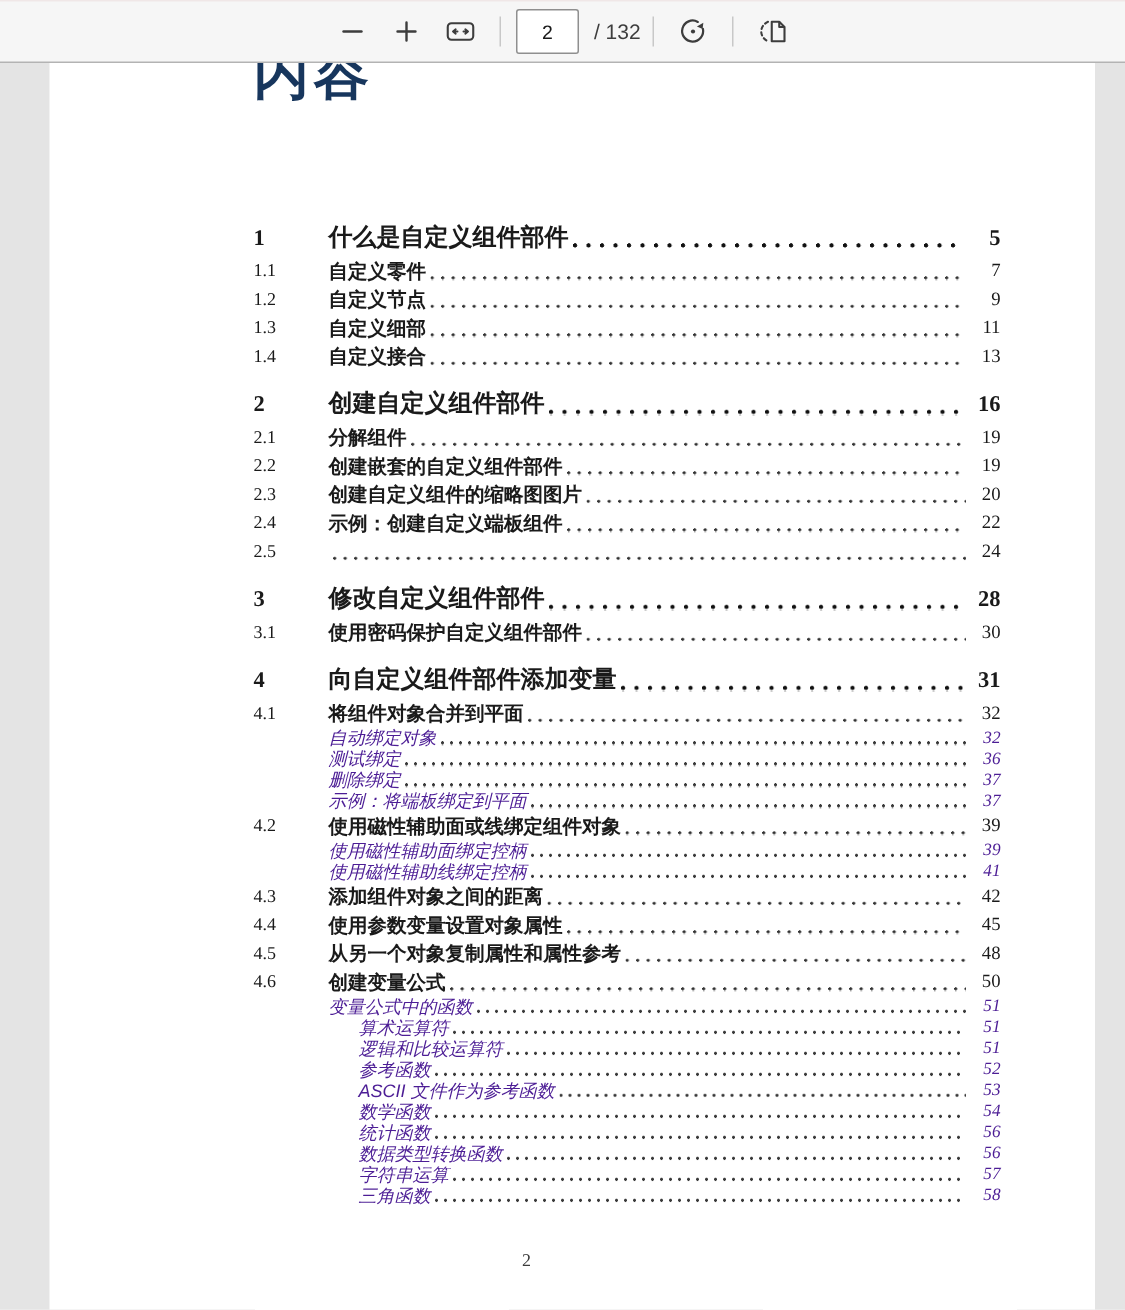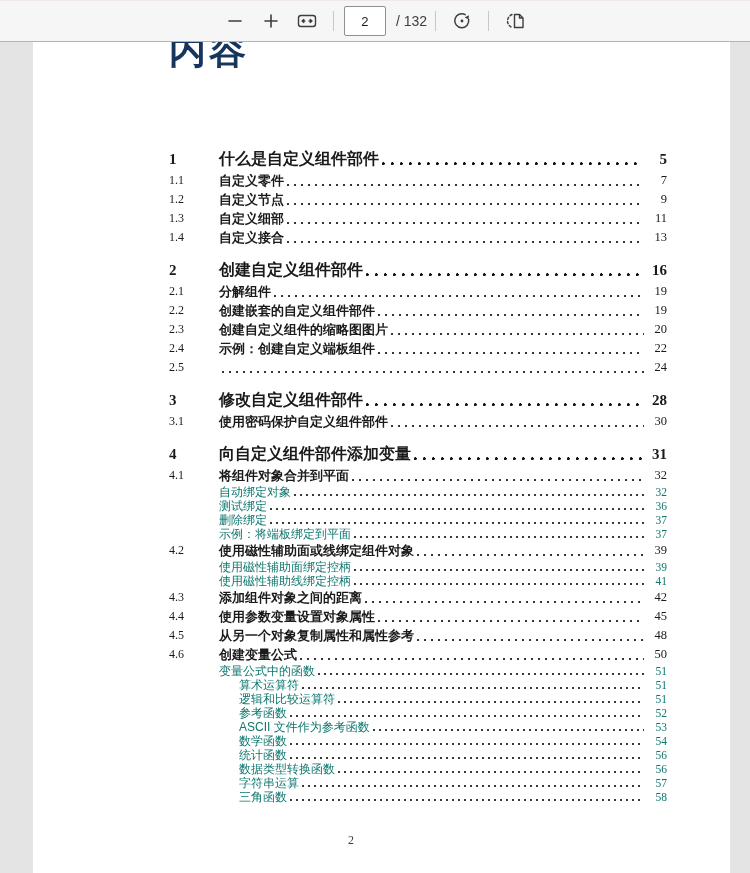--- a/index.html
+++ b/index.html
@@ -57,21 +57,21 @@
     background-image:radial-gradient(circle at 1.4px 1.6px, #111 1.25px, transparent 1.6px);
     background-size:9px 4px; }
 
   .lv-section { font-size:13px; font-weight:700; line-height:19px;justify-content:space-between; }
   .lv-section .num { font-size:12px; font-weight:400; }
   .lv-section .page { font-size:12.5px; font-weight:400; }
   .lv-section .dots { height:3.5px; margin-bottom:3px;
     background-image:radial-gradient(circle at 1.1px 1.4px, #333 1px, transparent 1.3px);
     background-size:7px 3.5px; }
 
-  .lv-sub, .lv-sub3 { font-size:12px; font-weight:400; line-height:14px; color:#0f766e; }
+  .lv-sub, .lv-sub3 { font-size:12px; font-weight:400; line-height:14px; color:#4c1d95;font-style:italic; }
   .lv-sub .num, .lv-sub3 .num { font-size:11px; }
   .lv-sub .page, .lv-sub3 .page { font-size:11.5px; }
   .lv-sub .dots, .lv-sub3 .dots { height:3px; margin-bottom:2px;
     background-image:radial-gradient(circle at 1px 1.2px, #3a3a3a 0.9px, transparent 1.2px);
     background-size:6px 3px; }
   .lv-sub3 .title { padding-left:20px; }
 
   .page-footer {
     position:absolute; left:300px; top:791px; width:36px; text-align:center;
     font-size:12px; color:#3c3c3c; font-family:"Liberation Serif", serif;

